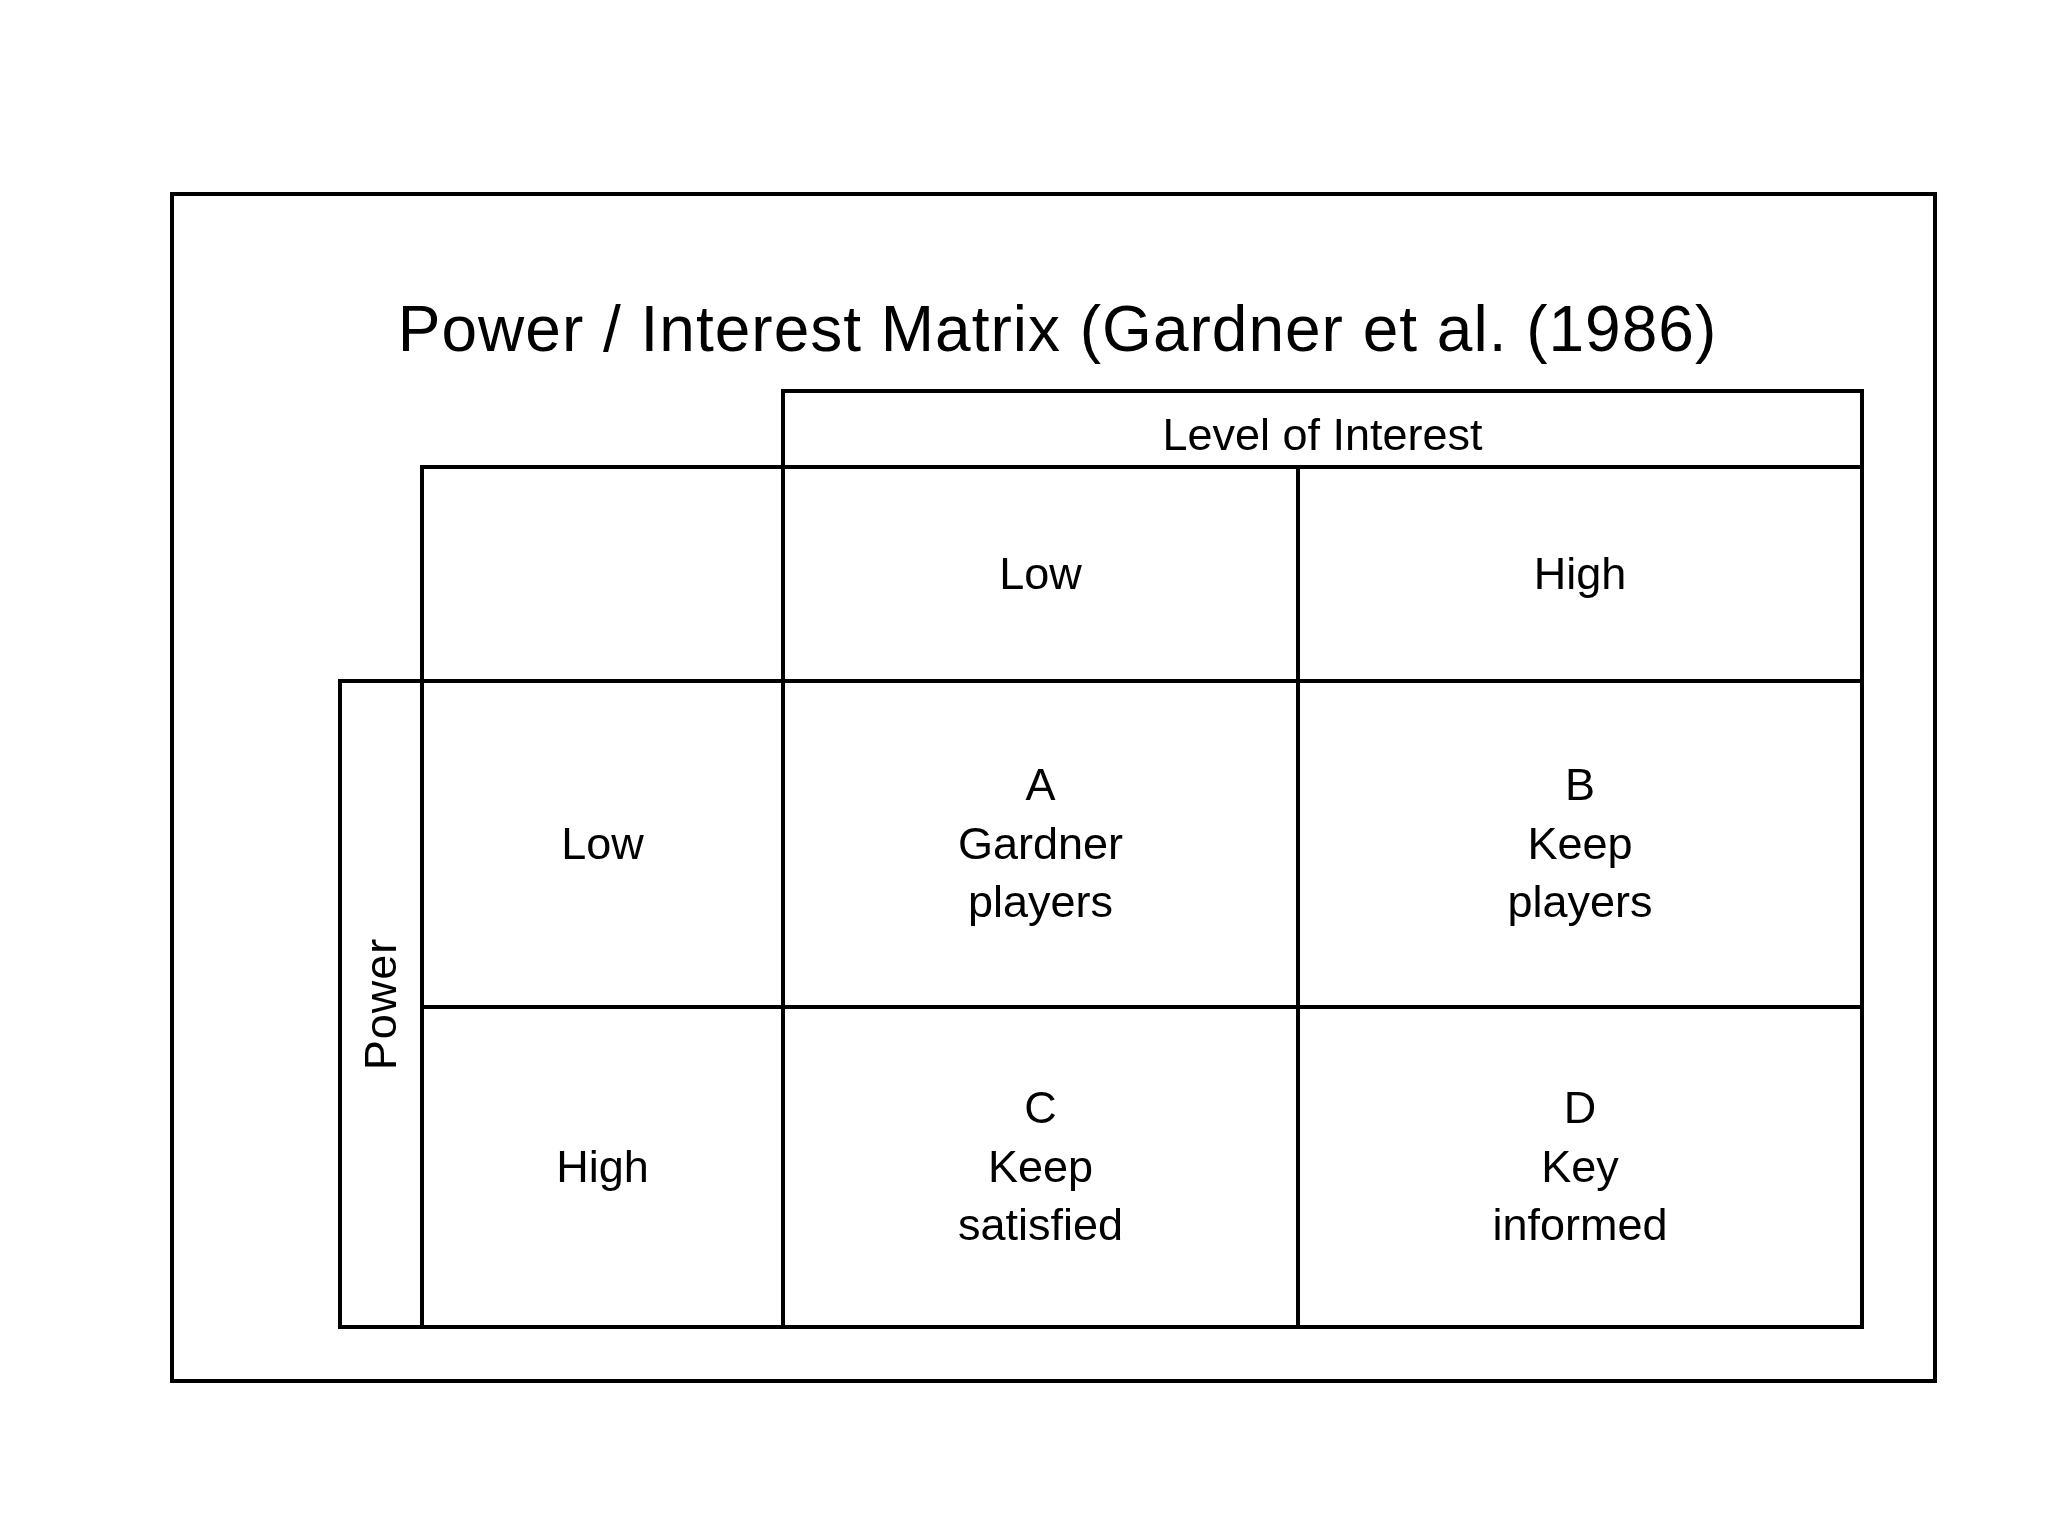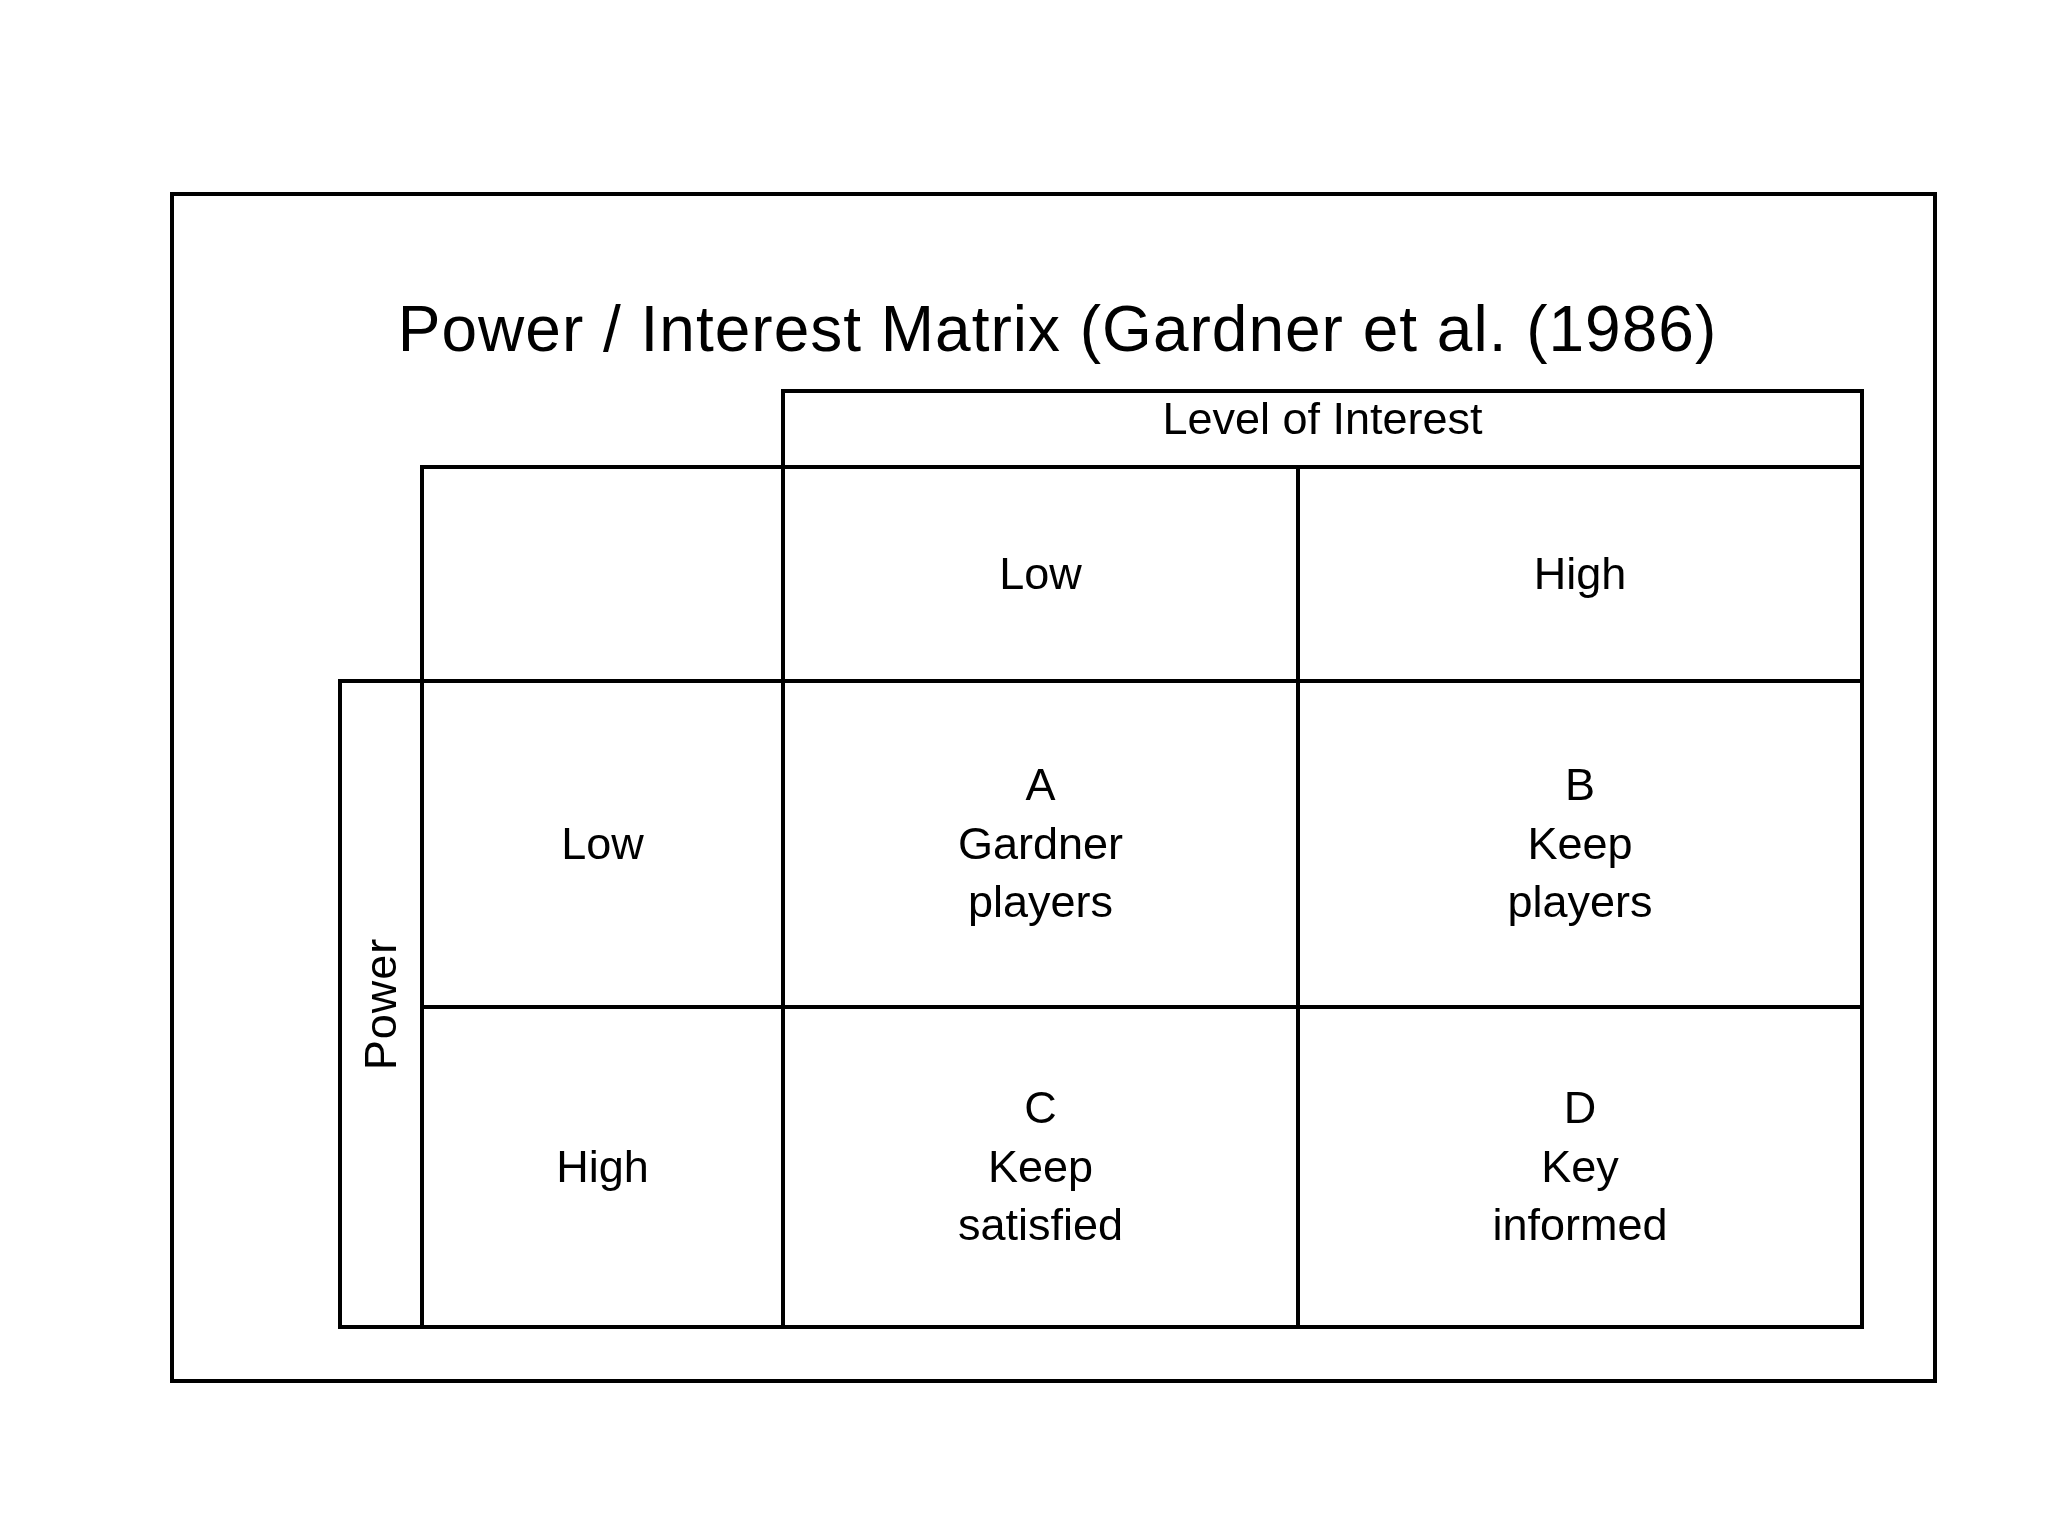--- a/index.html
+++ b/index.html
@@ -39,21 +39,21 @@
     font-size:64px;
     letter-spacing:1px;
     white-space:nowrap;
     padding-left:8px;
   }
   .loi-box{
     position:absolute;
     left:607px;top:193px;width:1083px;height:92px;
     border:4px solid var(--line);
     box-sizing:border-box;
-    display:flex;align-items:flex-start;justify-content:center;
+    display:flex;align-items:center;justify-content:center;
     font-size:45px;
     background:var(--bg);
   }
   .header-row{
     position:absolute;
     left:246px;top:269px;width:1444px;height:218px;
     border:4px solid var(--line);
     box-sizing:border-box;
     background:var(--line);
     display:grid;

